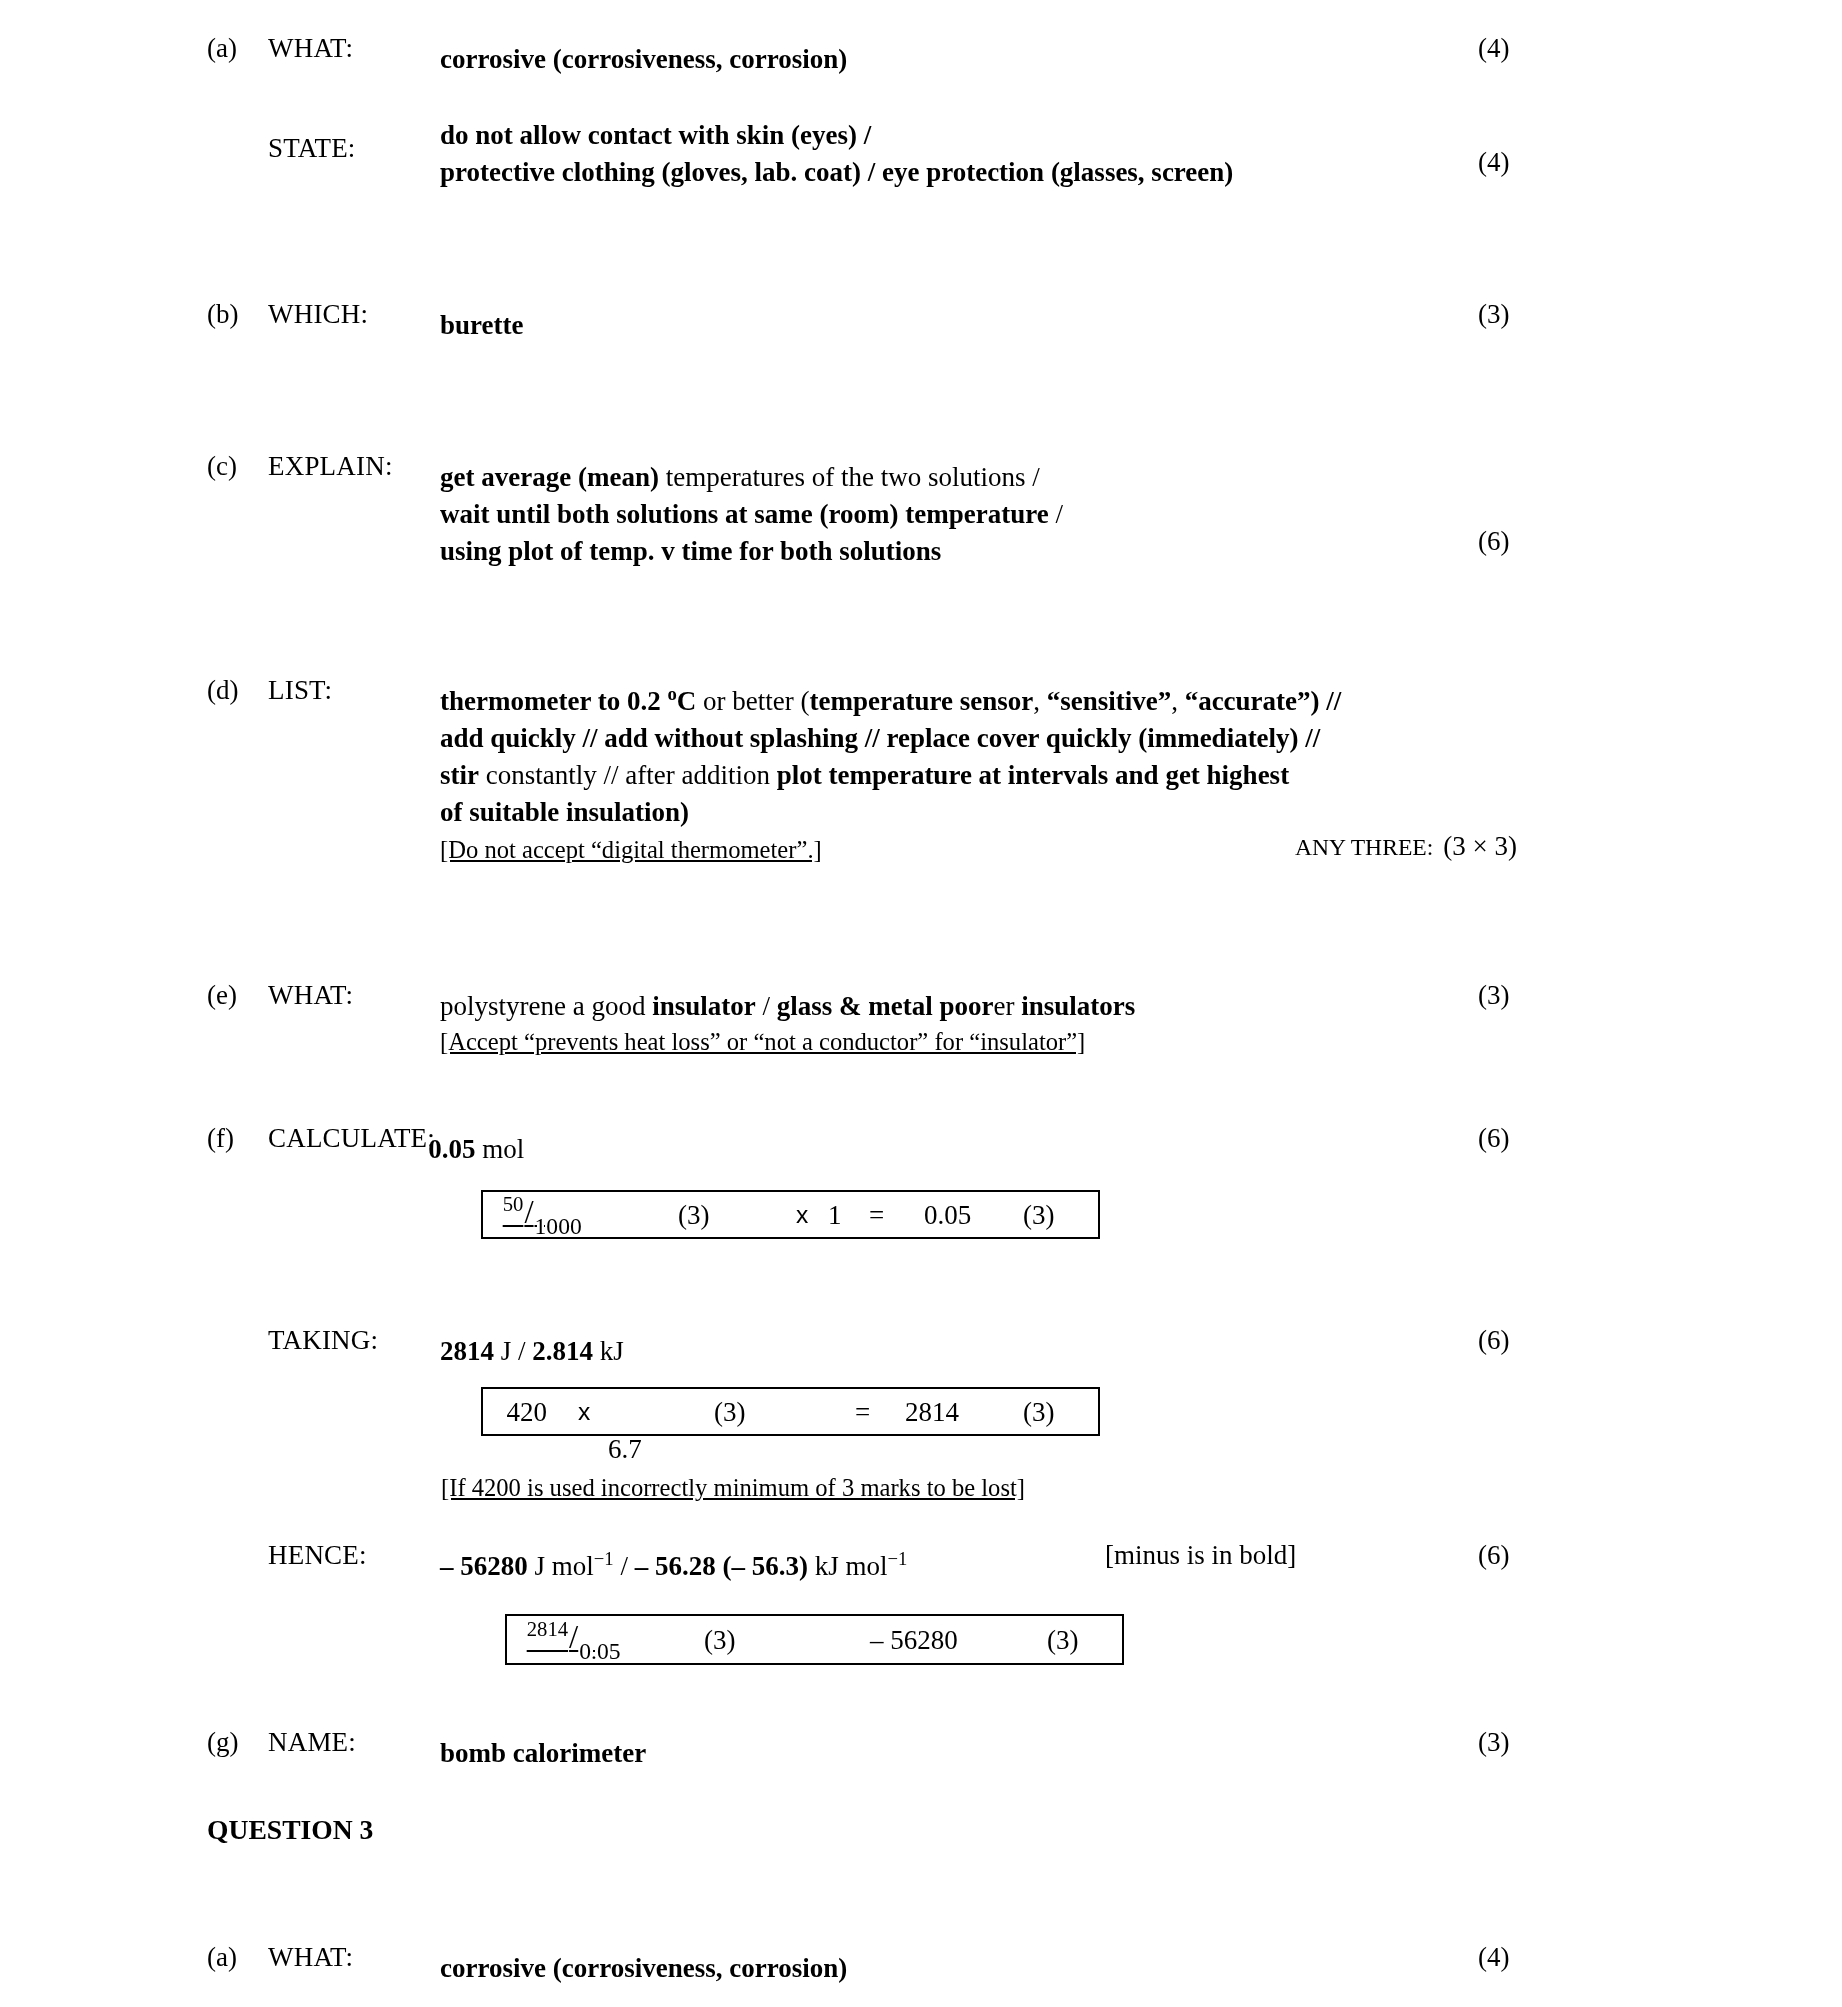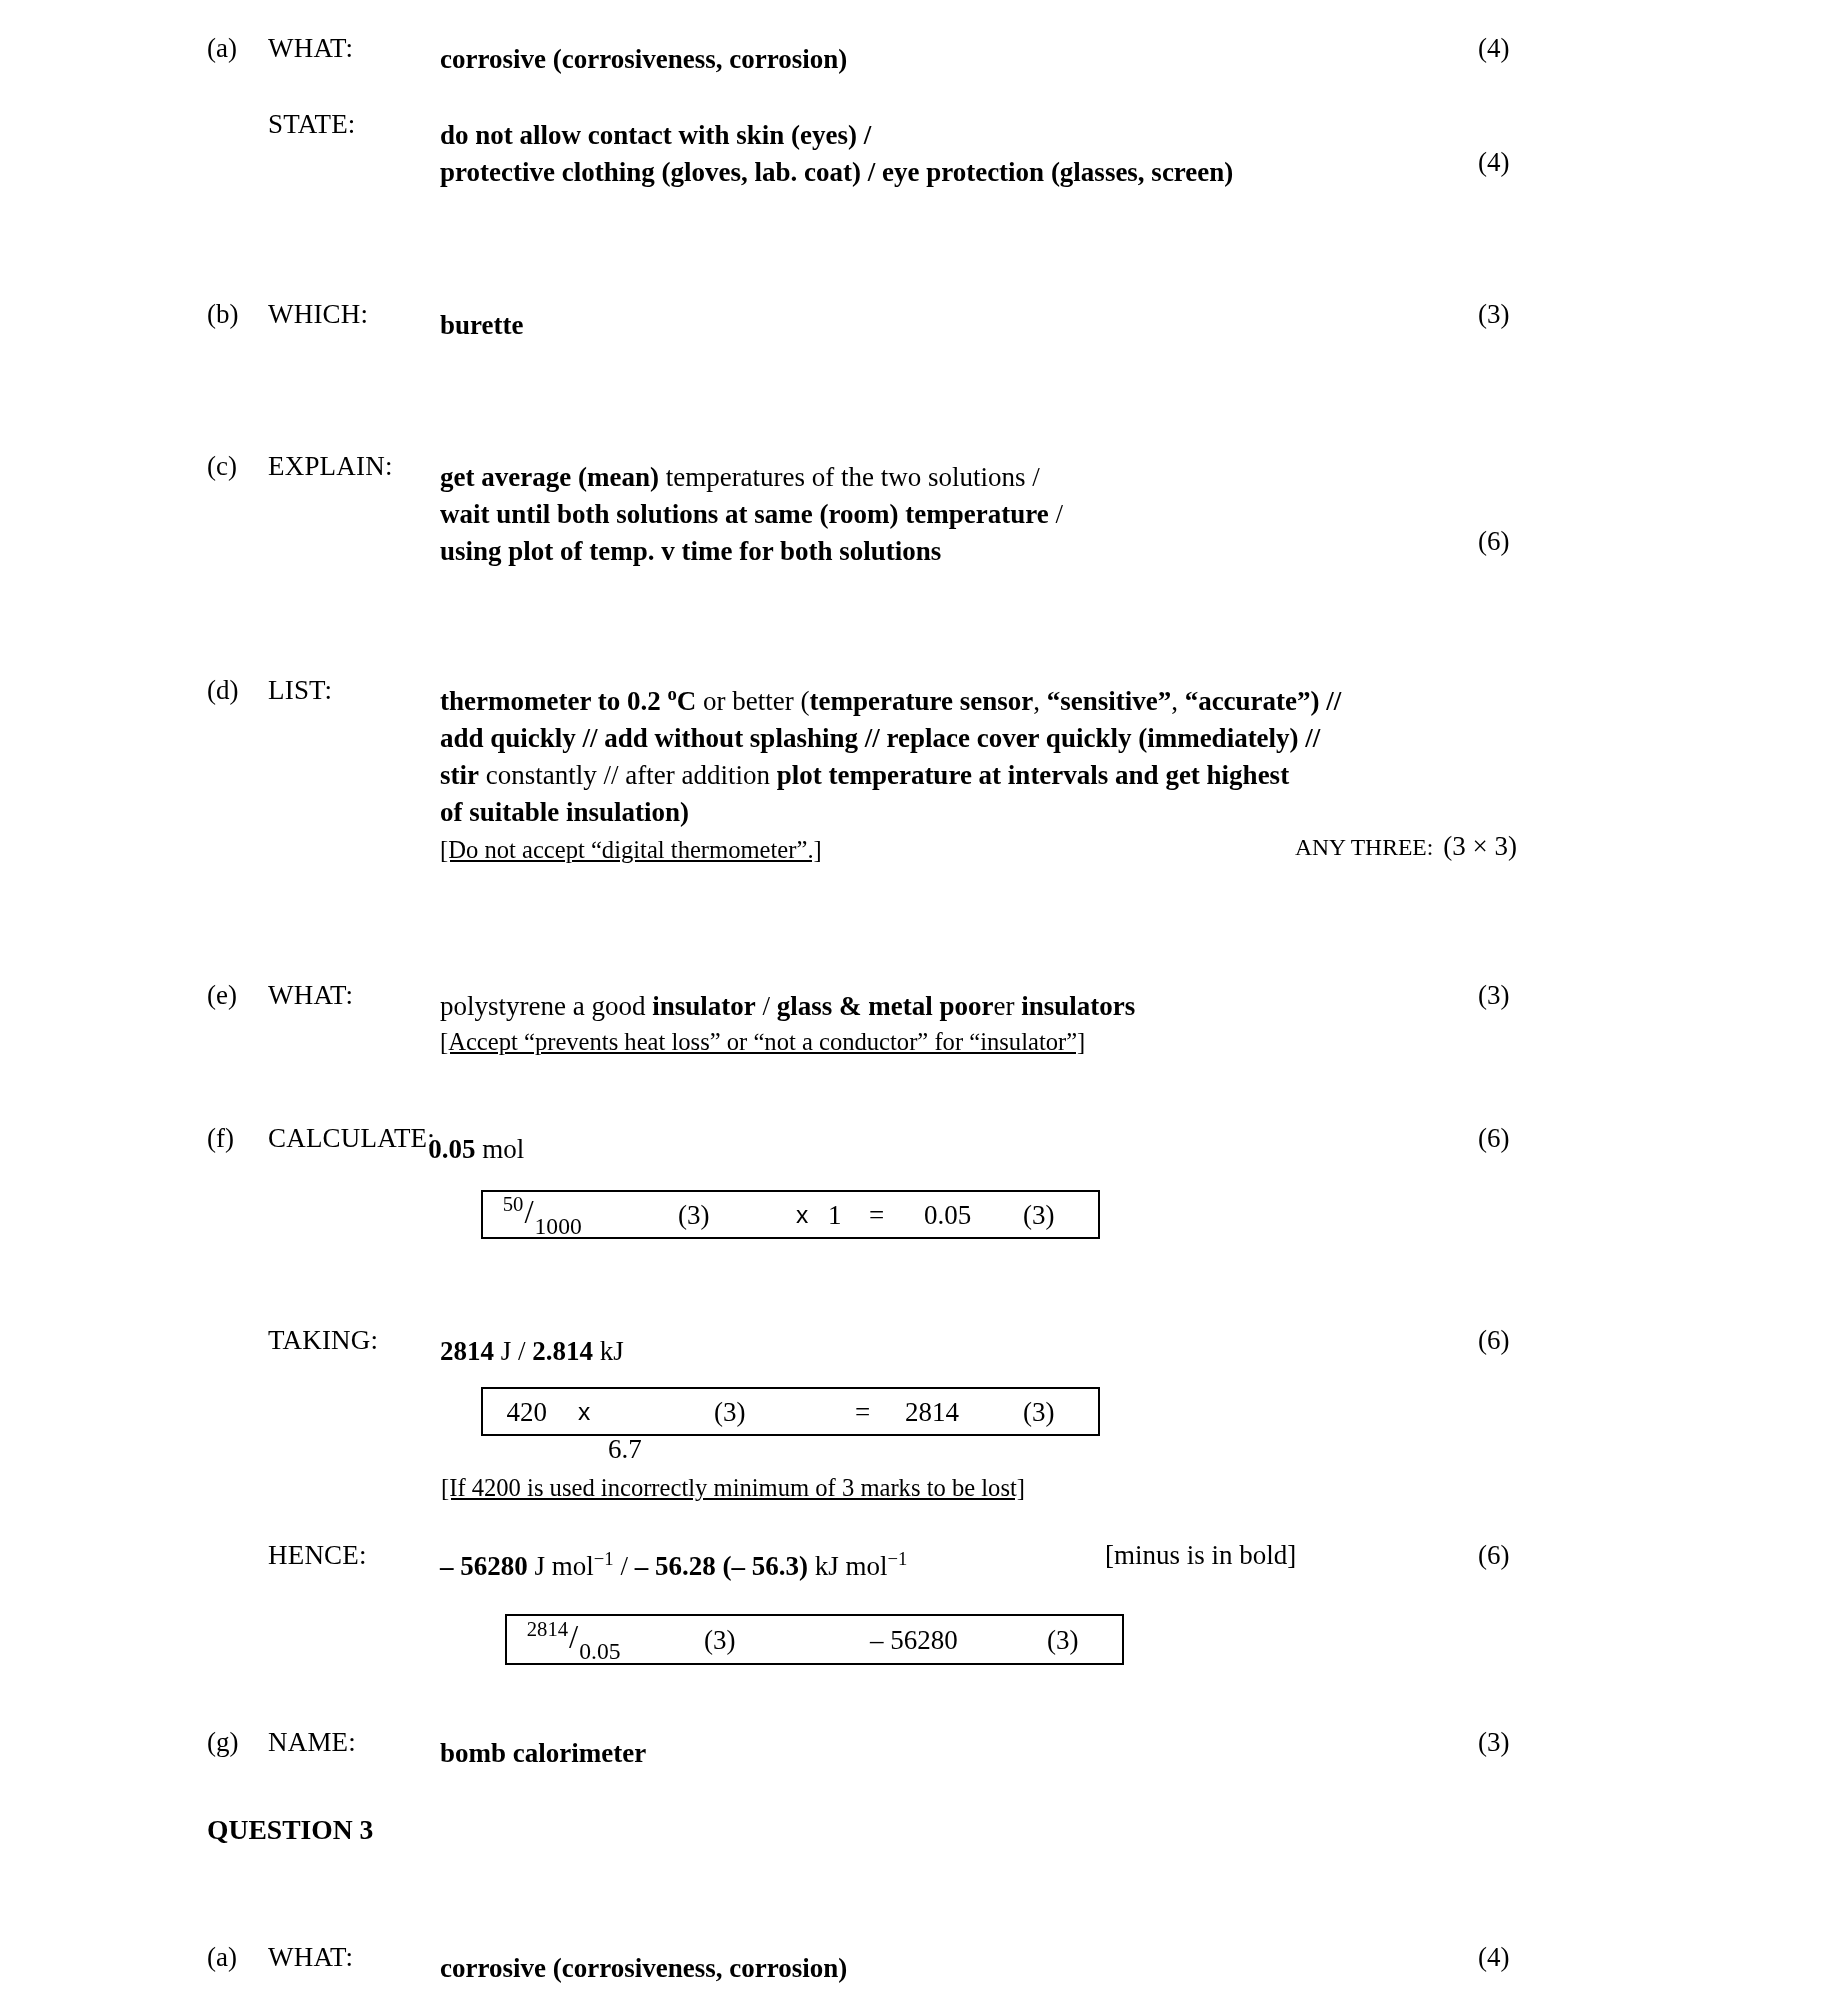--- a/index.html
+++ b/index.html
@@ -89,21 +89,21 @@
     font-size: 27px;
     white-space: nowrap;
   }
   .calcbox .cell {
     position: absolute;
     top: 50%;
     transform: translateY(-50%);
   }
 
   
-  .frac { display: inline-block; white-space: nowrap; line-height: 1; }
+  .frac { display: inline-block; white-space: nowrap; line-height: 1; text-decoration: underline; }
   .frac .num {
     font-size: 20.7px;
     vertical-align: super;
     position: relative;
     top: -2px;
   }
   .frac .slash {
     font-size: 33px;
     padding: 0 1px;
   }
@@ -139,21 +139,21 @@
 
 <div class="page">
 
   <div class="row" style="left:207px; top:29.6px; width:1271px;">
     <div class="col-letter">(a)</div>
     <div class="col-cue">WHAT:</div>
     <div class="col-body bold">corrosive (corrosiveness, corrosion)</div>
   </div>
   <div class="marks" style="left:1478px; top:29.6px;">(4)</div>
 
-  <div class="row" style="left:207px; top:106px; width:1271px;">
+  <div class="row" style="left:207px; top:106px; width:1271px;align-items:center;">
     <div class="col-letter"></div>
     <div class="col-cue">STATE:</div>
     <div class="col-body">
       <div class="bold">do not allow contact with skin (eyes) /</div>
       <div class="bold">protective clothing (gloves, lab. coat) / eye protection (glasses, screen)</div>
     </div>
   </div>
   <div class="marks" style="left:1478px; top:144px;">(4)</div>
 
   <div class="row" style="left:207px; top:296px; width:1271px;">

